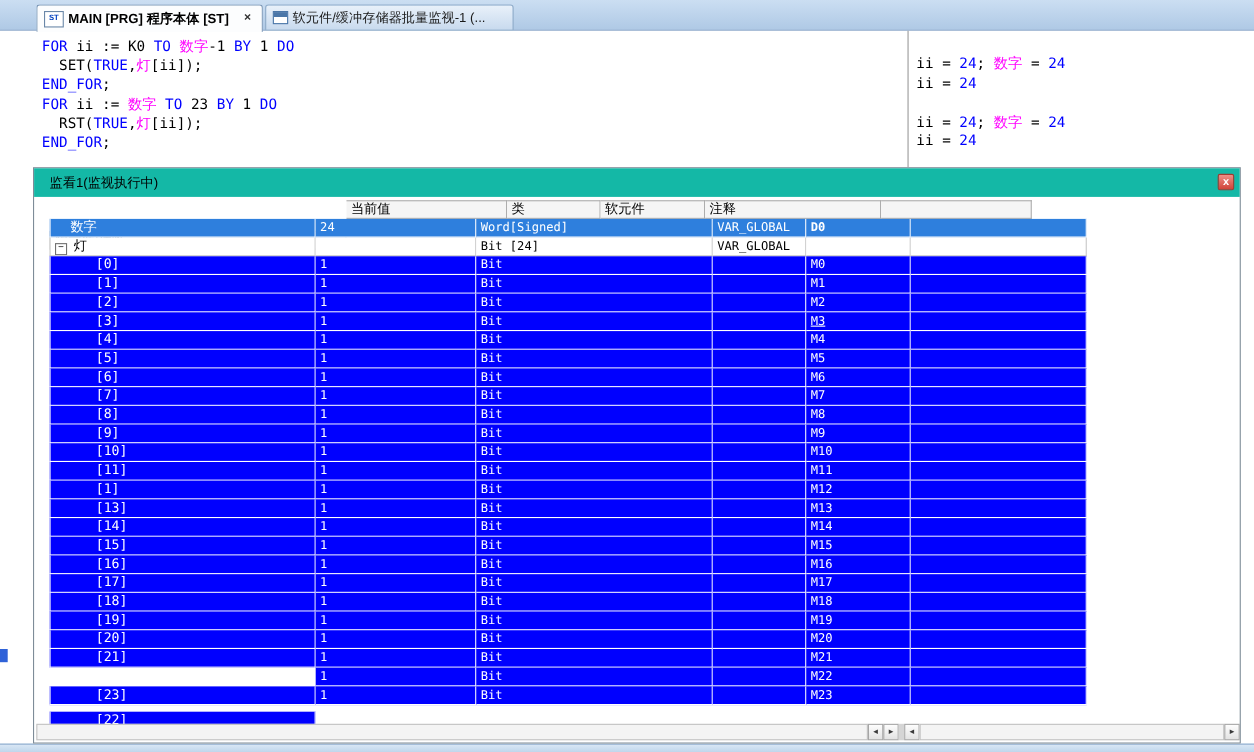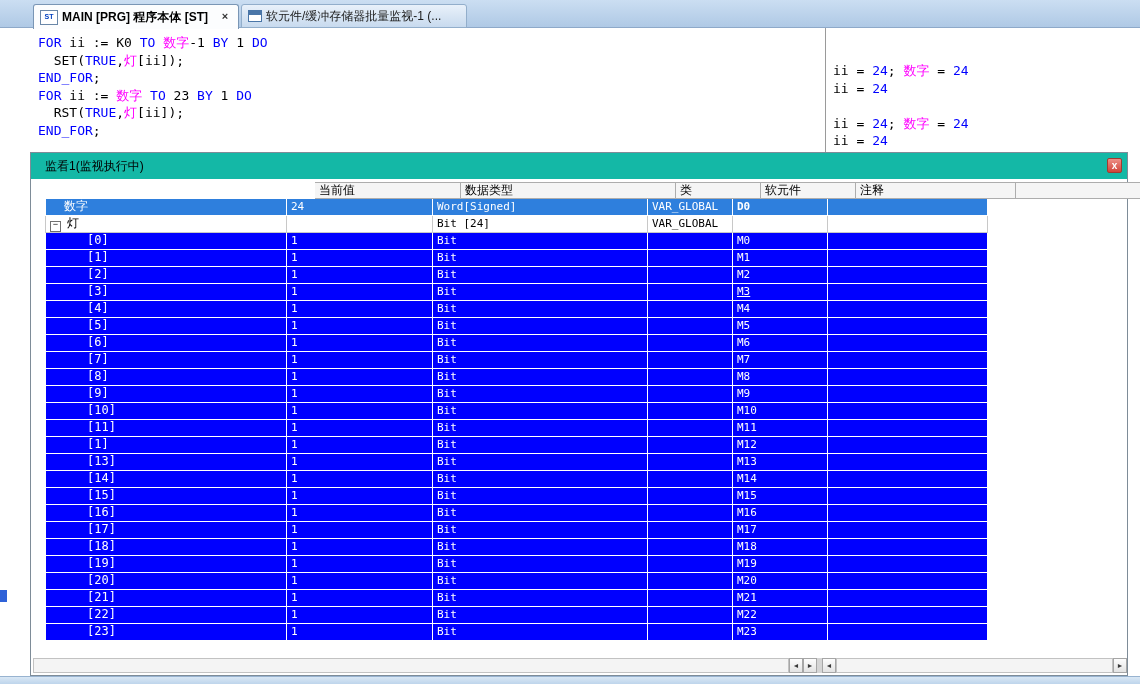--- a/index.html
+++ b/index.html
@@ -13,21 +13,21 @@
   .tab.inactive{left:241px;width:226px;background:linear-gradient(#E9F1FA,#C8DAEE);border:1px solid #92AECB;border-radius:3px 3px 0 0;color:#1A1A1A}
   .tab-label{overflow:hidden;white-space:nowrap;flex:1 1 auto}
   .icon-st{width:16px;height:13px;background:#FFF;border:1px solid #6A87A8;font:bold 7px/11px "Liberation Sans",sans-serif;color:#0040C0;text-align:center;margin-right:4px;flex:0 0 auto}
   .icon-mon{width:14px;height:12px;border:1px solid #4A76A8;background:linear-gradient(#4A76A8 0 4px,#FFF 4px);box-sizing:border-box;margin-right:4px;flex:0 0 auto}
   .tab-close{margin-left:4px;width:14px;height:14px;font:bold 11px/13px "Liberation Sans",sans-serif;text-align:center;color:#333;flex:0 0 auto}
 
   
   .workspace{position:absolute;top:28px;left:0;right:0;bottom:8px;background:#FFF}
   .code-area{position:absolute;top:0;left:0;width:825px;height:124px;padding:6px 0 0 38px;box-sizing:border-box;font-family:"DejaVu Sans Mono","Liberation Mono",monospace;font-size:13px}
   .v-divider{position:absolute;top:0;left:825px;width:1px;height:124px;background:#9A9A9A}
-  .monitor-area{position:absolute;top:16px;left:833px;right:4px;height:124px;padding-top:18px;font-family:"DejaVu Sans Mono","Liberation Mono",monospace;font-size:13px}
+  .monitor-area{position:absolute;top:4px;left:833px;right:4px;height:124px;padding-top:18px;font-family:"DejaVu Sans Mono","Liberation Mono",monospace;font-size:13px}
   .code-line,.monitor-line{height:17.5px;line-height:17.5px;white-space:pre}
   .seg-kw{color:#0000FF}
   .seg-lb{color:#FF00FF}
   .seg-pl{color:#000000}
   .seg-val{color:#0000FF}
 
   
   .watch{position:absolute;left:30px;top:152px;width:1098px;height:524px;background:#FFF;border:1px solid #7E8C98;box-sizing:border-box;z-index:3}
   .watch-title{position:absolute;top:0;left:0;right:0;height:26px;line-height:26px;padding-left:14px;font-size:12px;color:#000;background:#14b8a6}
   .watch-close{position:absolute;top:5px;right:5px;width:15px;height:15px;background:linear-gradient(#EE8F86,#D0453A);border:1px solid #A23A31;border-radius:2px;color:#FFF;font:bold 10px/13px "Liberation Sans",sans-serif;text-align:center;padding:0;cursor:default}
@@ -97,21 +97,20 @@
         <div class="monitor-line"></div>
       </div>
   </div>
 
   <div class="watch">
     <div class="watch-title">监看1(监视执行中)</div>
     <button class="watch-close">x</button>
     <div class="grid-header">
         <div class="hcell" style="width: 270px; margin-top: 28px;">软元件/标签</div>
         <div class="hcell" style="width: 146px;">当前值</div>
-        <div class="hcell" style="width: 215px;">数据类型</div>
         <div class="hcell" style="width: 85px;">类</div>
         <div class="hcell" style="width: 95px;">软元件</div>
         <div class="hcell" style="width: 160px;">注释</div>
         <div class="hcell" style="width: 137px;"></div>
       </div>
     <div class="grid-body">
         <div class="wrow selected">
           <div class="wcell name-cell" style="width: 242px; padding-left: 18px;"><span>数字</span></div>
           <div class="wcell" style="width: 146px;">24</div>
           <div class="wcell" style="width: 215px;">Word[Signed]</div>
@@ -297,21 +296,21 @@
         </div>
         <div class="wrow on">
           <div class="wcell name-cell" style="width: 242px; padding-left: 41px;"><span>[21]</span></div>
           <div class="wcell" style="width: 146px;">1</div>
           <div class="wcell" style="width: 215px;">Bit</div>
           <div class="wcell" style="width: 85px;"></div>
           <div class="wcell" style="width: 95px;">M21</div>
           <div class="wcell" style="width: 160px;"></div>
         </div>
         <div class="wrow on">
-          <div class="wcell name-cell" style="width: 242px; padding-left: 41px;"><span>[22]</span></div>
+          <div class="wcell name-cell" style="width: 242px; padding-left: 41px; margin-top: 40px;"><span>[22]</span></div>
           <div class="wcell" style="width: 146px;">1</div>
           <div class="wcell" style="width: 215px;">Bit</div>
           <div class="wcell" style="width: 85px;"></div>
           <div class="wcell" style="width: 95px;">M22</div>
           <div class="wcell" style="width: 160px;"></div>
         </div>
         <div class="wrow on">
           <div class="wcell name-cell" style="width: 242px; padding-left: 41px;"><span>[23]</span></div>
           <div class="wcell" style="width: 146px;">1</div>
           <div class="wcell" style="width: 215px;">Bit</div>

